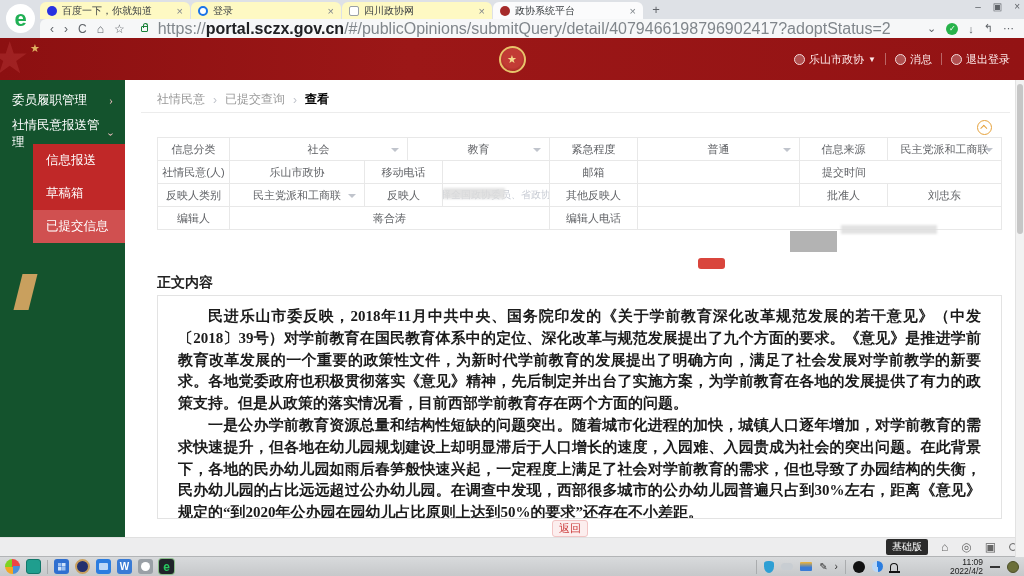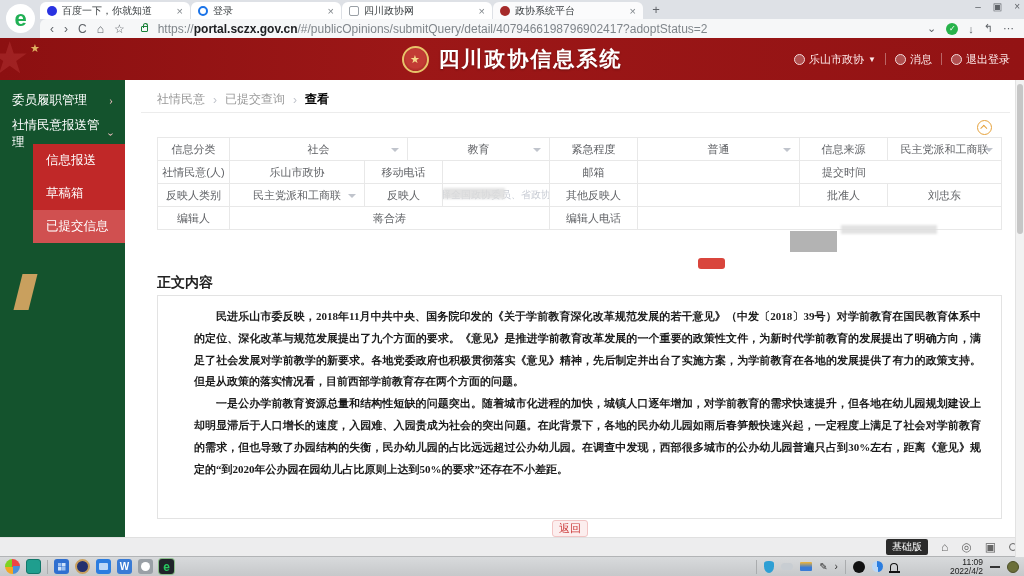--- a/index.html
+++ b/index.html
@@ -6,38 +6,38 @@
   html,body { width:1024px; height:576px; overflow:hidden; }
   body { font-family:"Liberation Sans", sans-serif; }
   .screen { position:relative; width:1024px; height:576px; background:#eee; overflow:hidden; }
 
   
   .chrome { position:relative; height:38px; background:#dee1e6; }
   .blogo { position:absolute; left:6px; top:4px; width:29px; height:29px; border-radius:50%; background:#fff;
            display:flex; align-items:center; justify-content:center; font-weight:bold; font-size:22px; color:#21b055; }
   .tabstrip { position:absolute; left:40px; top:0; right:0; height:19px; display:flex; align-items:flex-end; }
   .tab { width:150px; height:17px; display:flex; align-items:center; gap:5px; padding:0 7px; font-size:10px;
-         color:#3c4043; border-radius:6px 6px 0 0; background:#ffffff; margin-right:1px; overflow:hidden; white-space:nowrap; }
+         color:#3c4043; border-radius:6px 6px 0 0; background:#fef9c3; margin-right:1px; overflow:hidden; white-space:nowrap; }
   .tab.active { background:#fbfbfc; }
   .tab .ticon { width:10px; height:10px; border-radius:2px; flex:0 0 auto; }
   .ticon.baidu { background:#2932e1; border-radius:50%; }
   .ticon.ring  { background:#fff; border:2px solid #1a73e8; border-radius:50%; }
   .ticon.doc   { background:#fff; border:1px solid #9aa0a6; }
   .ticon.gov   { background:#a52a2a; border-radius:50%; }
   .tab .ttitle { flex:1; overflow:hidden; text-overflow:ellipsis; }
   .tab .tclose { color:#80868b; font-size:11px; }
   .newtab { width:16px; text-align:center; color:#5f6368; font-size:13px; margin-left:4px; padding-bottom:2px; }
   .winctl { position:absolute; right:4px; top:1px; display:flex; gap:12px; color:#5f6368; font-size:10px; }
   .toolbar { position:absolute; left:40px; top:19px; right:0; height:19px; background:#f6f7f8; border-radius:6px 0 0 0;
              display:flex; align-items:center; gap:10px; padding:0 10px; font-size:12px; color:#5f6368; }
   .navg { font-size:12px; color:#5f6368; }
   .lock { width:7px; height:6px; border:1px solid #188038; border-radius:1px; position:relative; margin-left:6px; }
   .lock::before { content:""; position:absolute; left:1px; top:-4px; width:3px; height:4px; border:1px solid #188038;
                   border-bottom:none; border-radius:3px 3px 0 0; }
-  .url { font-size:12px; color:#80868b; white-space:nowrap; overflow:hidden; flex:1; }
+  .url { font-size:16px; color:#80868b; white-space:nowrap; overflow:hidden; flex:1; }
   .url b { color:#202124; font-weight:bold; }
   .tb-right { display:flex; gap:10px; align-items:center; color:#5f6368; font-size:11px; }
   .safeball { width:12px; height:12px; border-radius:50%; background:#27b24a; color:#fff; font-size:8px;
               display:flex; align-items:center; justify-content:center; }
 
   
   .siteheader { position:relative; height:42px; background:linear-gradient(90deg,#8c1011,#9c1717 40%,#931314); overflow:hidden; }
   .deco-star-big { position:absolute; left:-10px; top:-6px; font-size:44px; color:#b03030; opacity:.55; }
   .deco-star-sm  { position:absolute; left:30px; top:4px; font-size:11px; color:#e8c36a; opacity:.9; }
   .brand { position:absolute; left:0; right:0; top:0; height:42px; display:flex; align-items:center; justify-content:center; gap:10px; }
@@ -83,22 +83,22 @@
   .fcell.left { justify-content:flex-start; padding-left:12px; }
   .fcell.ph { color:#c8ccd4; font-size:10px; }
   .dd { position:absolute; right:8px; top:10px; width:0; height:0; border-left:4px solid transparent;
         border-right:4px solid transparent; border-top:4px solid #c0c4cc; }
   .redact { position:absolute; background:#b3b3b3; }
   .blurbox { position:absolute; background:#dcdcdc; filter:blur(1px); opacity:.8; }
 
   .bodyhead { position:absolute; left:32px; top:194px; font-size:14px; font-weight:bold; color:#222; }
   .textbox { position:absolute; left:32px; top:215px; width:845px; height:224px; border:1px solid #e3e3e3;
              padding:10px 20px; overflow:hidden; }
-  .textbox p { text-indent:2em; text-align:justify; font-size:11px; line-height:21.8px; color:#1b1b1b;
-               font-weight:600; font-family:"Liberation Serif", serif;margin-left:16px; }
+  .textbox p { text-indent:2em; text-align:justify; font-size:15px; line-height:21.8px; color:#1b1b1b;
+               font-weight:600; font-family:"Liberation Serif", serif; }
   .redpill { position:absolute; left:573px; top:178px; width:27px; height:11px; background:#d9453c; border-radius:3px; }
   .backbtn { position:absolute; left:427px; top:440px; width:36px; height:17px; background:#fceeee; border:1px solid #f2c4c4;
              border-radius:3px; color:#cc3c3c; font-size:11px; display:flex; align-items:center; justify-content:center; }
 
   
   .statusbar { height:19px; background:#ededee; position:relative; border-top:1px solid #e0e0e0; }
   .sb-tools { position:absolute; right:6px; top:1px; display:flex; align-items:center; gap:13px; color:#666; font-size:12px; }
   .sb-badge { background:#2b2b2b; color:#fff; font-size:10px; padding:1px 6px; border-radius:2px; }
   .mag { position:relative; width:9px; height:9px; }
   .mag::before { content:""; position:absolute; left:0; top:0; width:6px; height:6px; border:1.4px solid #666; border-radius:50%; }
@@ -196,21 +196,20 @@
     </div>
   </div>
 
   <div class="siteheader">
     <span class="deco-star-big">★</span>
     <span class="deco-star-sm">★</span>
     <div class="brand">
       <span class="emblem">
           <span>★</span>
         </span>
-      <span class="brandtitle">四川政协信息系统</span>
     </div>
     <div class="hmenu">
       <span class="hitem">
         <span class="hicon"></span>
         <span>乐山市政协</span>
         <span class="caret">▼</span>
       </span>
       <span class="hsep"></span>
       <span class="hitem">
         <span class="hicon"></span>

